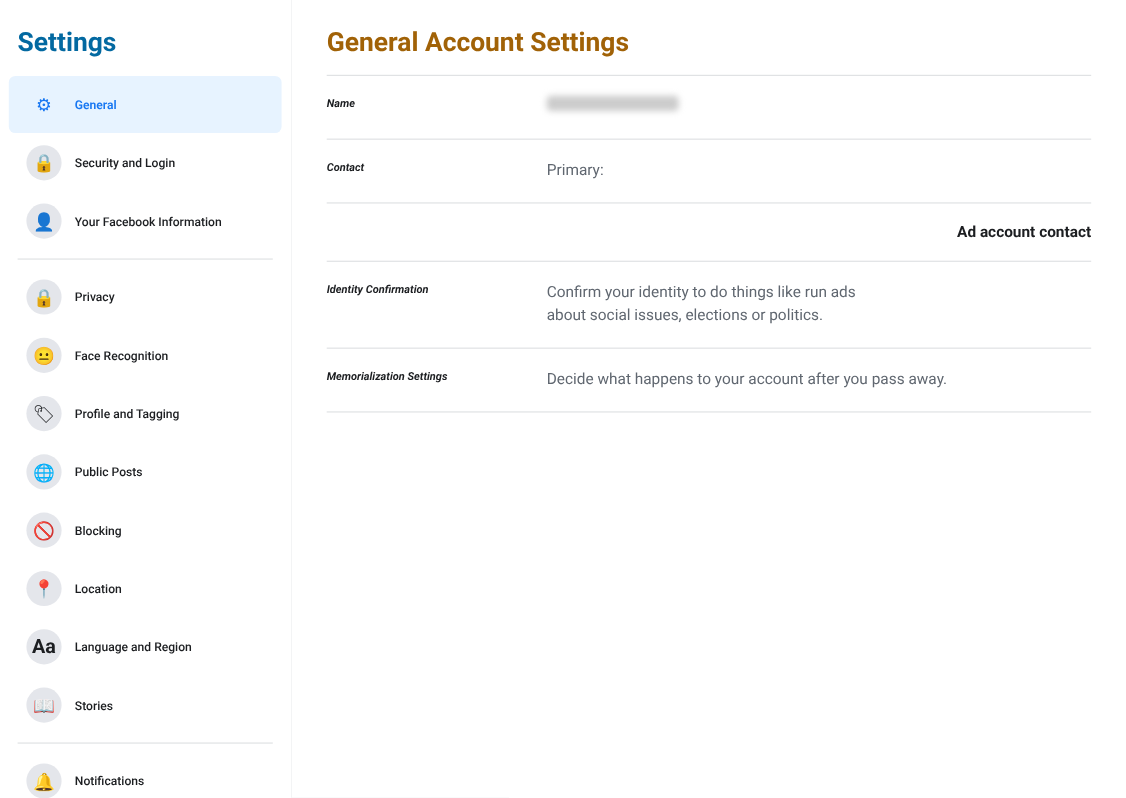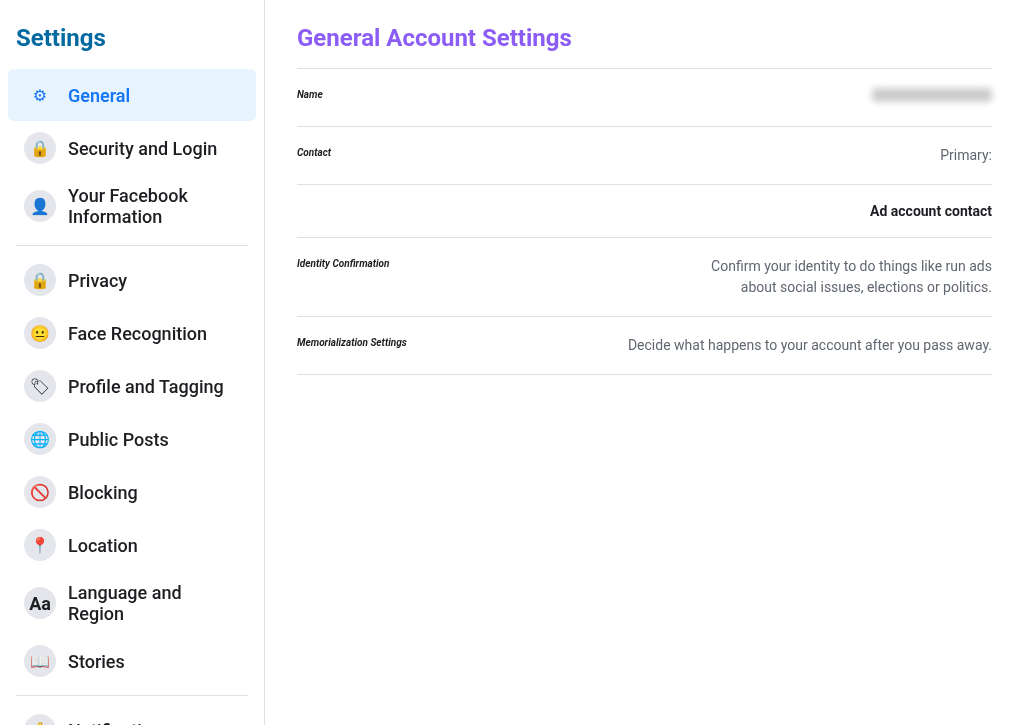--- a/index.html
+++ b/index.html
@@ -51,40 +51,40 @@
       border-radius: 50%;
       background: #e4e6eb;
       display: flex;
       align-items: center;
       justify-content: center;
       margin-right: 12px;
       flex-shrink: 0;
       font-size: 16px;
     }
     .sidebar-item-label {
-      font-size: 18px;
+      font-size: 11px;
       font-weight: 500;
     }
     .sidebar-divider {
       height: 1px;
       background: #dddfe2;
       margin: 8px 16px;
     }
 
     
     .main-content {
       flex: 1;
       background: #fff;
       overflow-y: auto;
       padding: 24px 32px;
     }
     .page-title {
       font-size: 24px;
       font-weight: 700;
-      color: #8b5cf6;
+      color: #a16207;
       margin-bottom: 16px;
     }
     .top-divider {
       height: 1px;
       background: #dddfe2;
       margin-bottom: 0;
     }
 
     
     .settings-row {
@@ -100,21 +100,20 @@
       font-size: 10px;
       color: #1c1e21;
       padding-top: 2px;
       font-style: italic;
     }
     .settings-row-value {
       flex: 1;
       color: #606770;
       font-size: 14px;
       line-height: 1.5;
-      text-align: right;
     }
 
     
     .redacted-block {
       display: inline-block;
       height: 14px;
       border-radius: 4px;
       background: #ccc;
       filter: blur(3px);
     }

